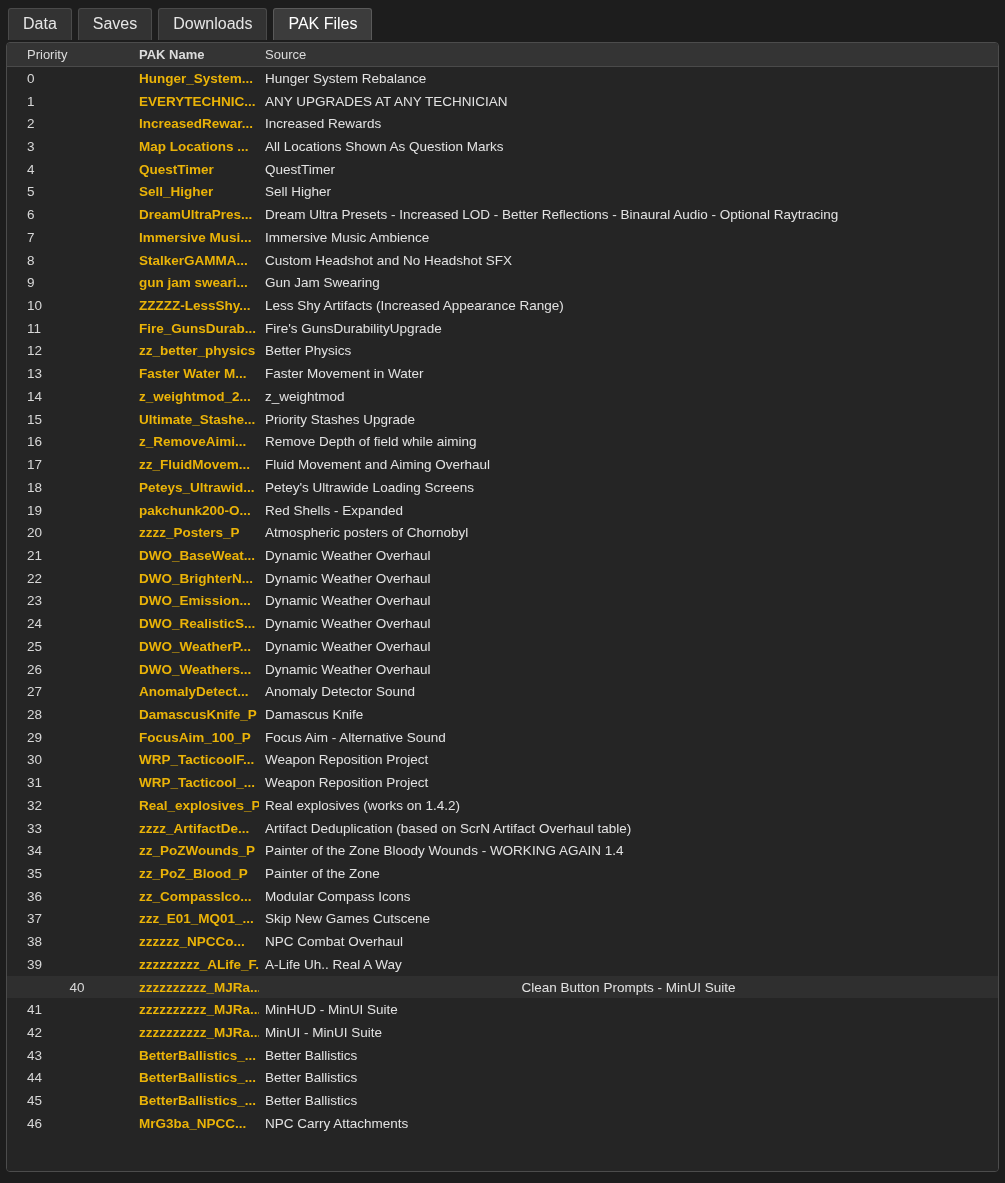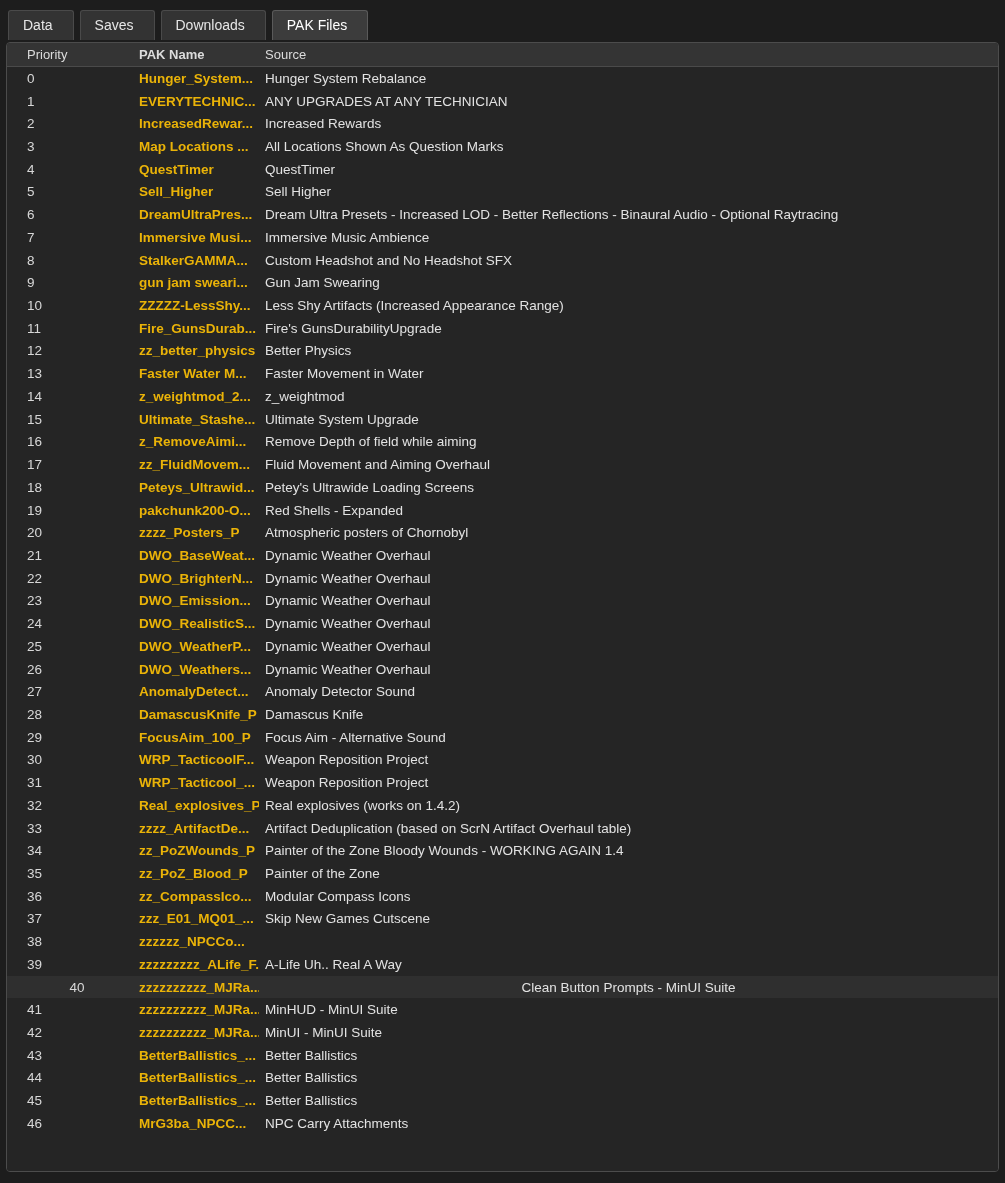--- a/index.html
+++ b/index.html
@@ -28,22 +28,22 @@
     padding: 6px 8px 0 8px;
     height: 40px;
     background: #1d1d1d;
   }
   .tab {
     background: #333333;
     color: #e6e6e6;
     border: 1px solid #4a4a4a;
     border-bottom: none;
     border-radius: 3px 3px 0 0;
-    font-size: 14px;
-    padding: 7px 20px 8px 14px;
+    font-size: 16px;
+    padding: 7px 14px 8px 14px;
     line-height: 1;
     cursor: pointer;
     white-space: nowrap;
   }
   .tab.active {
     background: #3c3c3c;
     color: #ffffff;
     border-color: #5a5a5a;
     text-align: right;
   }
@@ -203,21 +203,21 @@
             <div class="cell col-source">Faster Movement in Water</div>
           </div>
           <div class="row">
             <div class="cell col-priority">14</div>
             <div class="cell col-pak">z_weightmod_2...</div>
             <div class="cell col-source">z_weightmod</div>
           </div>
           <div class="row">
             <div class="cell col-priority">15</div>
             <div class="cell col-pak">Ultimate_Stashe...</div>
-            <div class="cell col-source">Ultimate System Upgrade</div>
+            <div class="cell col-source">Priority Stashes Upgrade</div>
           </div>
           <div class="row">
             <div class="cell col-priority">16</div>
             <div class="cell col-pak">z_RemoveAimi...</div>
             <div class="cell col-source">Remove Depth of field while aiming</div>
           </div>
           <div class="row">
             <div class="cell col-priority">17</div>
             <div class="cell col-pak">zz_FluidMovem...</div>
             <div class="cell col-source">Fluid Movement and Aiming Overhaul</div>
@@ -318,20 +318,21 @@
             <div class="cell col-source">Modular Compass Icons</div>
           </div>
           <div class="row">
             <div class="cell col-priority">37</div>
             <div class="cell col-pak">zzz_E01_MQ01_...</div>
             <div class="cell col-source">Skip New Games Cutscene</div>
           </div>
           <div class="row">
             <div class="cell col-priority">38</div>
             <div class="cell col-pak">zzzzzz_NPCCo...</div>
+            <div class="cell col-source">NPC Combat Overhaul</div>
           </div>
           <div class="row">
             <div class="cell col-priority">39</div>
             <div class="cell col-pak">zzzzzzzzz_ALife_F...</div>
             <div class="cell col-source">A-Life Uh.. Real A Way</div>
           </div>
           <div class="row selected">
             <div class="cell col-priority">40</div>
             <div class="cell col-pak">zzzzzzzzzz_MJRa...</div>
             <div class="cell col-source">Clean Button Prompts - MinUI Suite</div>

